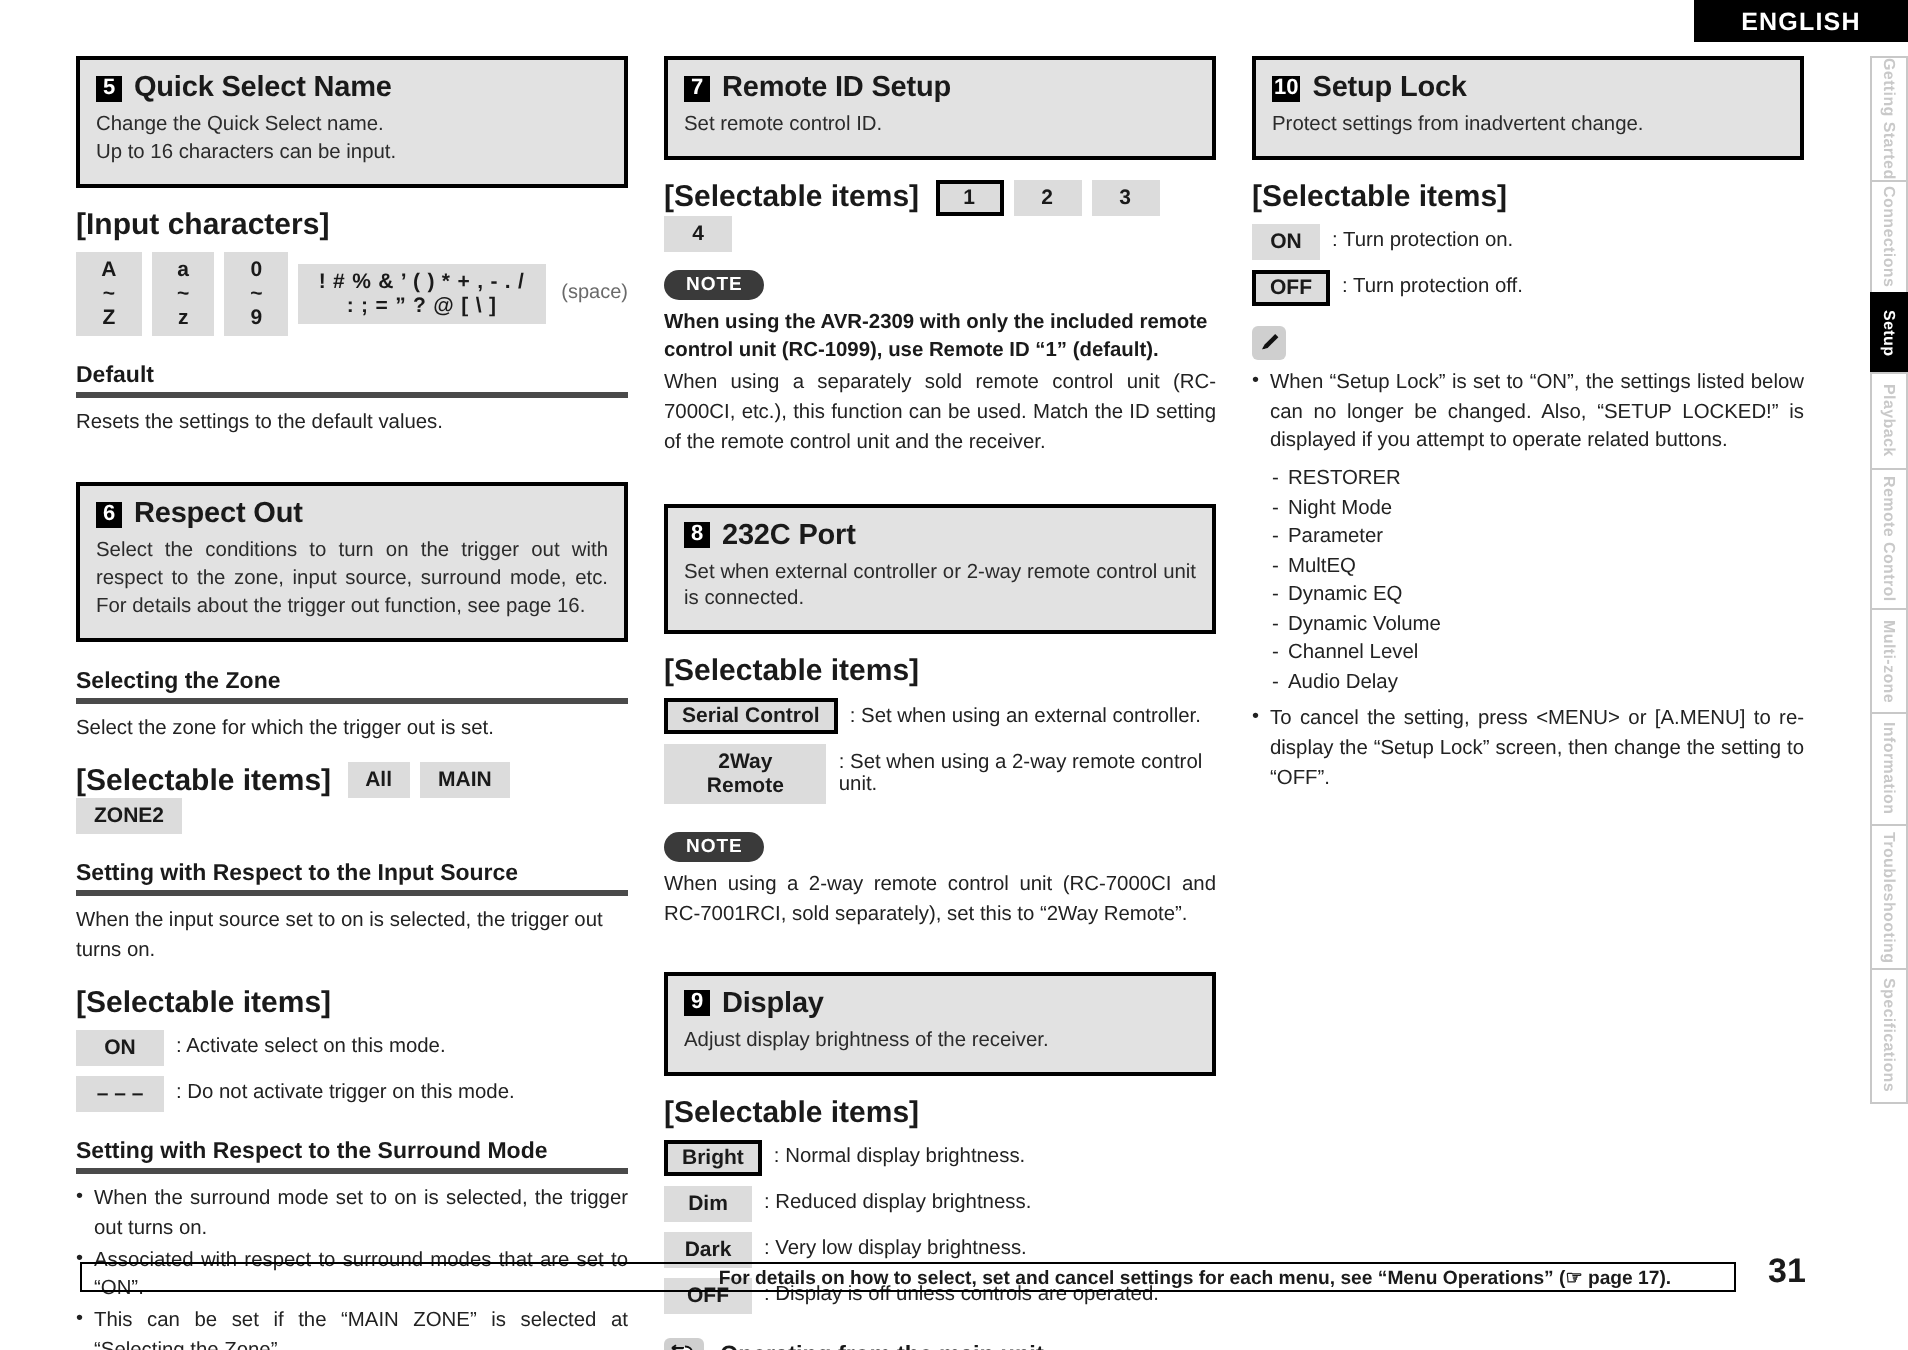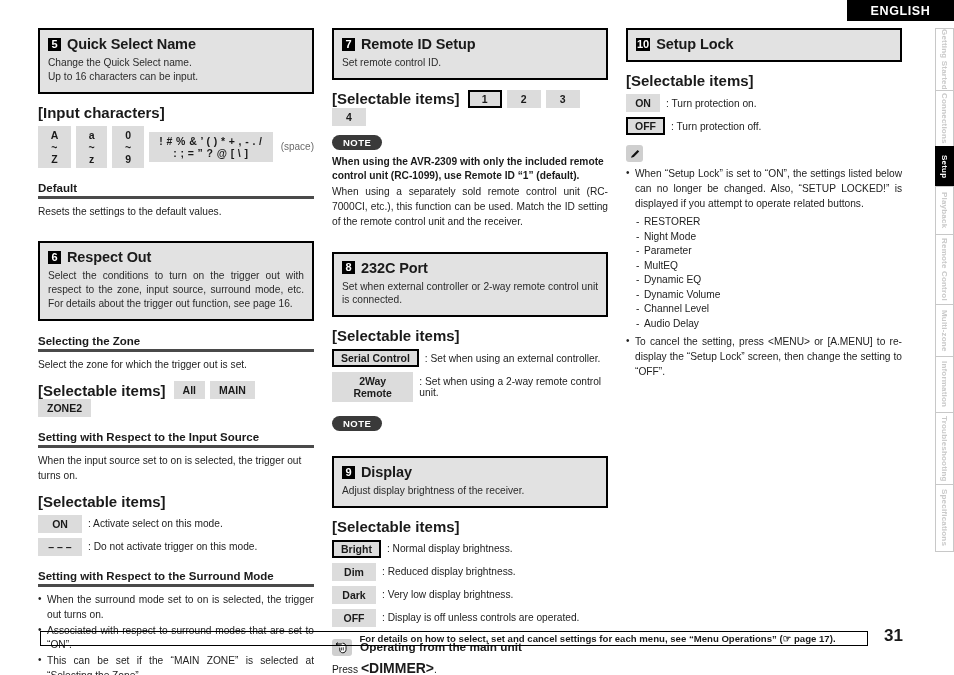--- a/index.html
+++ b/index.html
@@ -275,20 +275,21 @@
       <div class="def">
         <span class="chip sel" style="min-width:78px;">Serial Control</span>
         <span class="dtext">: Set when using an external controller.</span>
       </div>
       <div class="def">
         <span class="chip" style="min-width:78px;">2Way Remote</span>
         <span class="dtext">: Set when using a 2-way remote control unit.</span>
       </div>
 
       <div class="note-pill">NOTE</div>
+      <div class="note-body">When using a 2-way remote control unit (RC-7000CI and RC-7001RCI, sold separately), set this to “2Way Remote”.</div>
 
       
       <div class="sec-box" style="margin-top:20px;">
         <div class="sec-title">
           <span class="num-badge">9</span>
           <span class="sec-name">Display</span>
         </div>
         <div class="sec-desc">Adjust display brightness of the receiver.</div>
       </div>
 
@@ -330,20 +331,21 @@
       
     </div>
 
     <div class="col">
 
       <div class="sec-box">
         <div class="sec-title">
           <span class="num-badge">10</span>
           <span class="sec-name">Setup Lock</span>
         </div>
+        <div class="sec-desc">Protect settings from inadvertent change.</div>
       </div>
 
       <div class="lbl">[Selectable items]</div>
       <div class="def">
         <span class="chip" style="min-width:34px;">ON</span>
         <span class="dtext">: Turn protection on.</span>
       </div>
       <div class="def">
         <span class="chip sel" style="min-width:34px;">OFF</span>
         <span class="dtext">: Turn protection off.</span>

